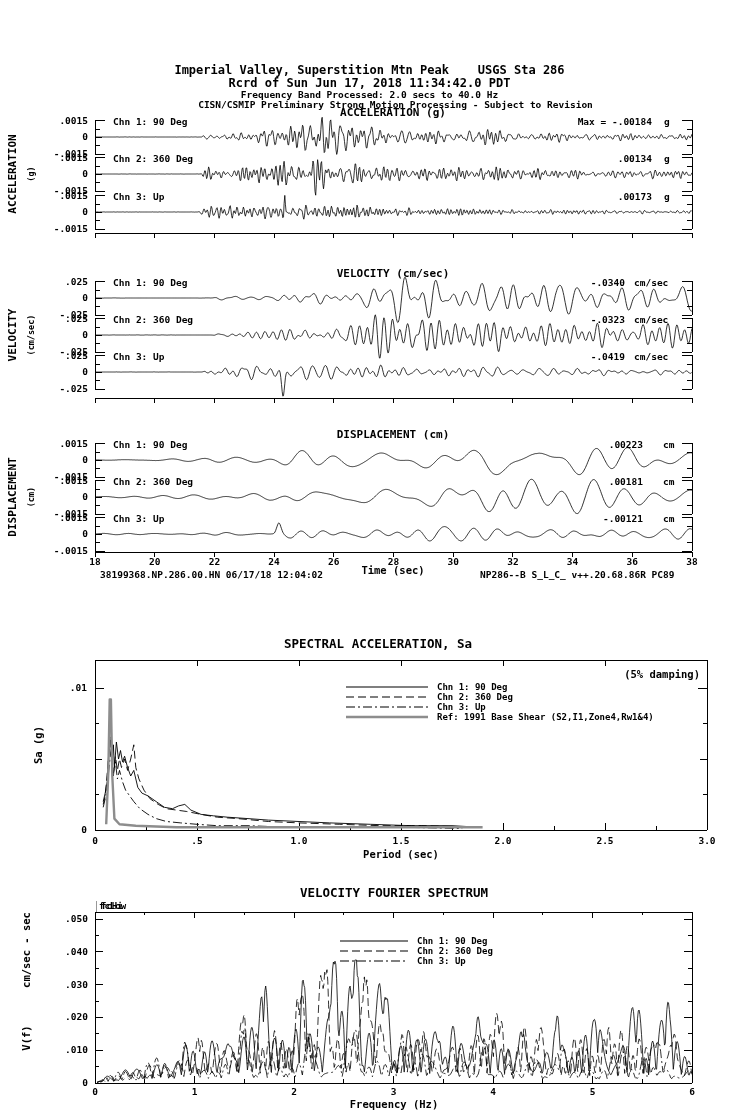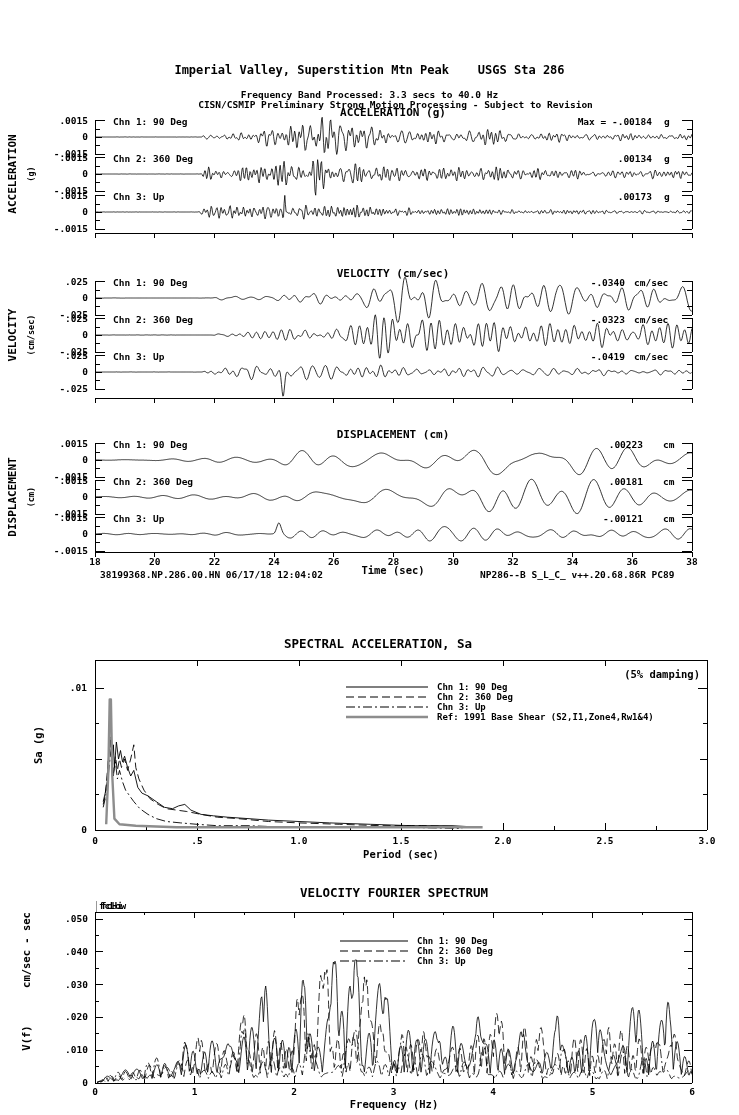--- a/index.html
+++ b/index.html
@@ -11,21 +11,22 @@
   .hdr3{top:89px;font-size:9.5px;}
   .hdr4{top:99px;font-size:9.5px;margin-left:26px;}
   svg text{font-family:"DejaVu Sans Mono","Liberation Mono",monospace;}
   #plot{position:absolute;left:0;top:0;}
 </style>
 </head>
 <body>
 
 <div class="page">
   <div class="hdr hdr1">Imperial Valley, Superstition Mtn Peak    USGS Sta 286</div>
-  <div class="hdr hdr3">Frequency Band Processed: 3.3 secs to 40.0 Hz</div>
+  <div class="hdr hdr2">Rcrd of Sun Jun 17, 2018 11:34:42.0 PDT</div>
+  <div class="hdr hdr3">Frequency Band Processed: 2.0 secs to 40.0 Hz</div>
   <div class="hdr hdr4">CISN/CSMIP Preliminary Strong Motion Processing - Subject to Revision</div>
   <svg id="plot" width="739" height="1115" viewBox="0 0 739 1115">
       <text x="393" y="116" font-size="11" text-anchor="middle" font-weight="bold" fill="#000">ACCELERATION (g)</text>
       <text x="16" y="174" font-size="11" text-anchor="middle" font-weight="bold" fill="#000" transform="rotate(-90 16 174)">ACCELERATION</text>
       <text x="34" y="174" font-size="8.5" text-anchor="middle" font-weight="bold" fill="#000" transform="rotate(-90 34 174)">(g)</text>
       <line x1="95" y1="120" x2="95" y2="154" stroke="#000" stroke-width="1" shape-rendering="crispEdges"></line>
       <line x1="95" y1="120" x2="105" y2="120" stroke="#000" stroke-width="1" shape-rendering="crispEdges"></line>
       <line x1="95" y1="129" x2="100" y2="129" stroke="#000" stroke-width="1" shape-rendering="crispEdges"></line>
       <line x1="95" y1="137" x2="102" y2="137" stroke="#000" stroke-width="1" shape-rendering="crispEdges"></line>
       <line x1="95" y1="145" x2="100" y2="145" stroke="#000" stroke-width="1" shape-rendering="crispEdges"></line>

